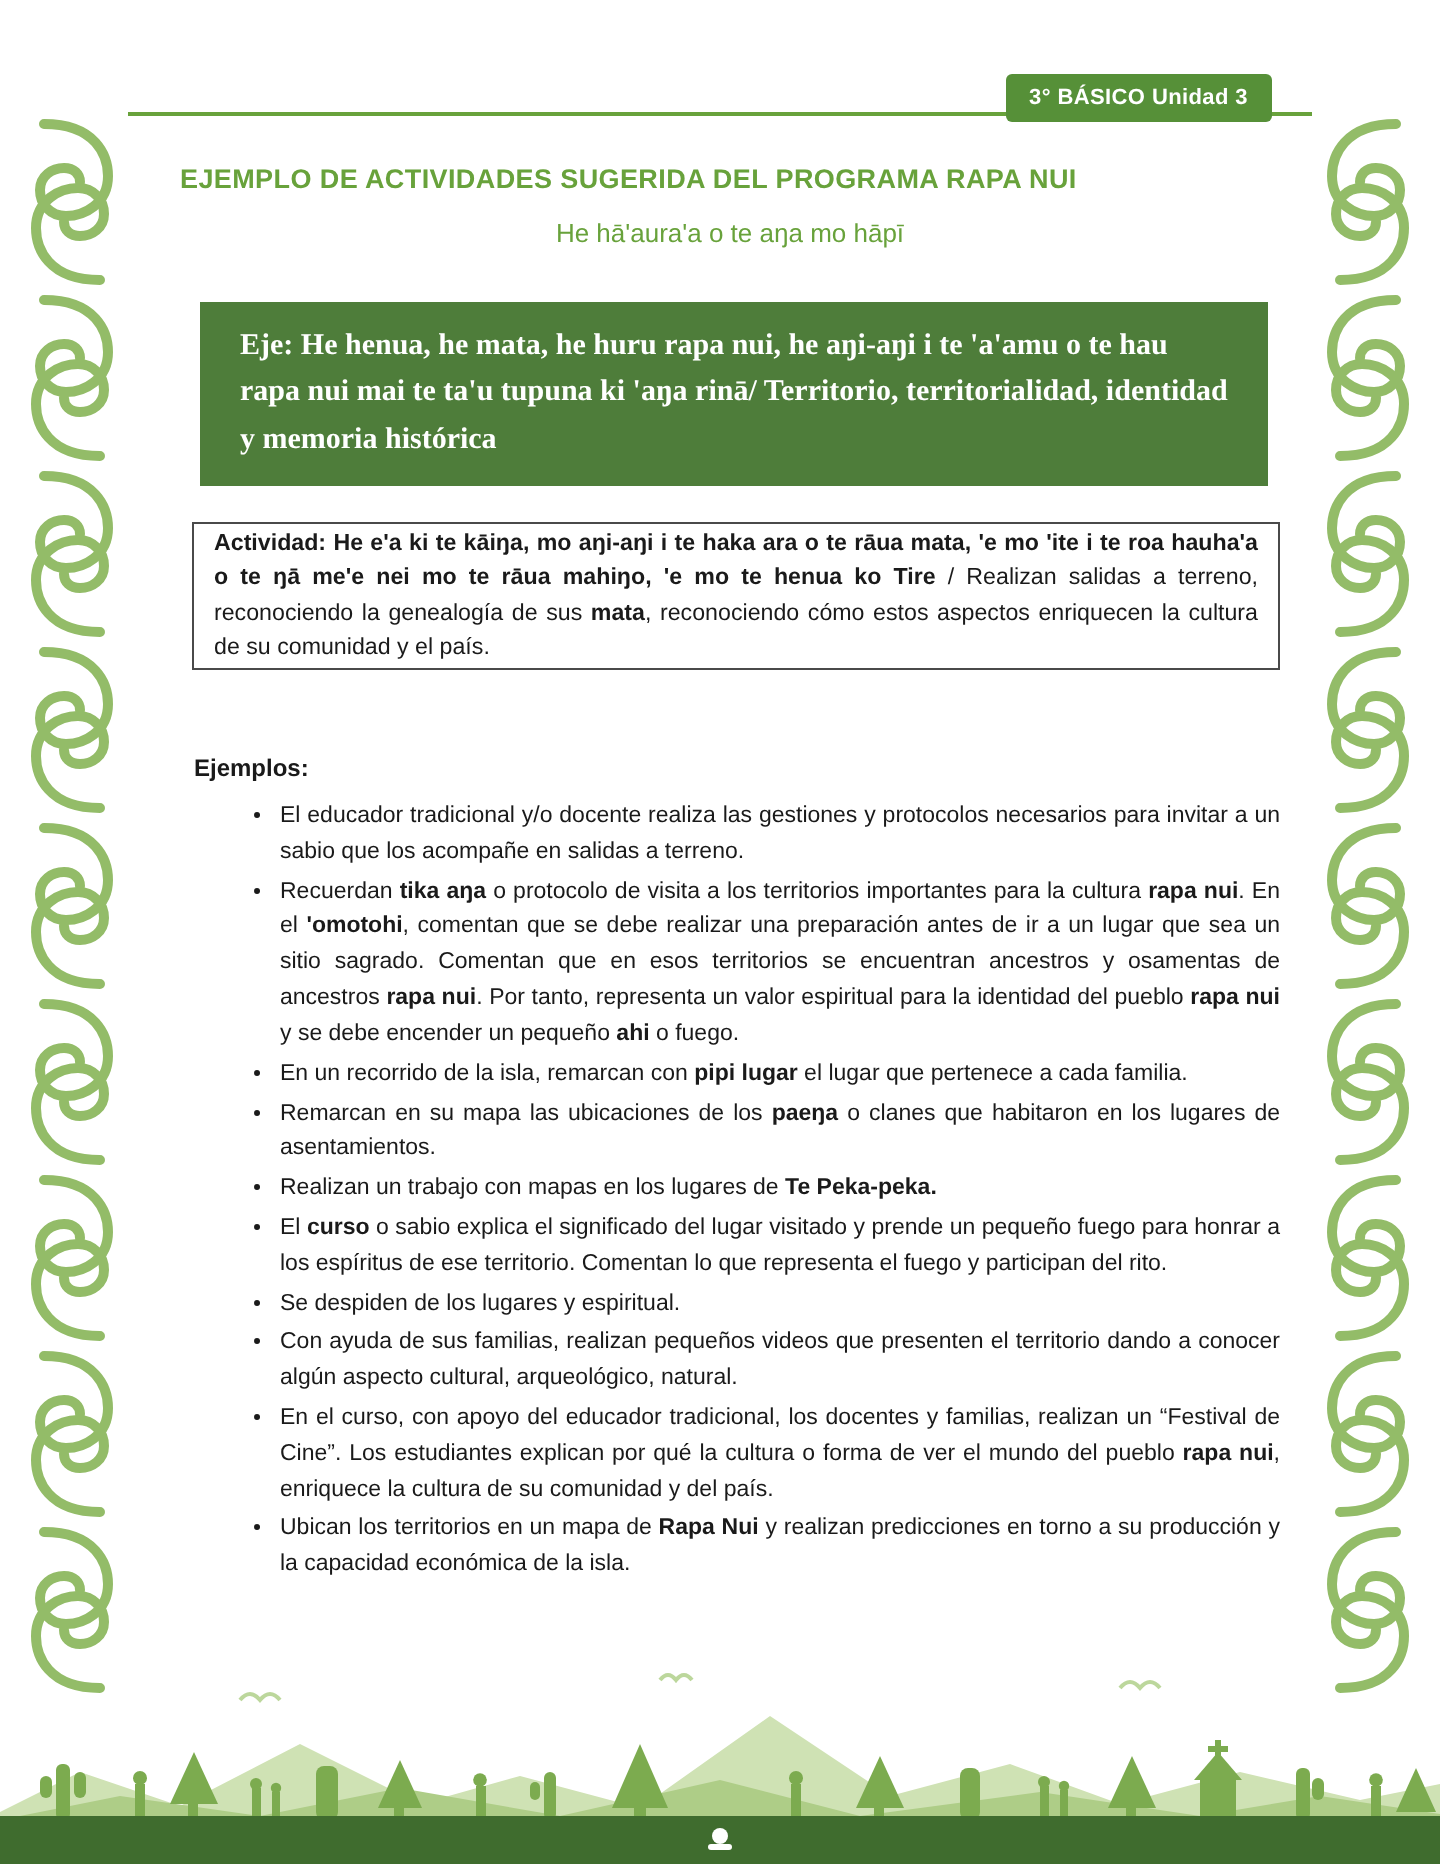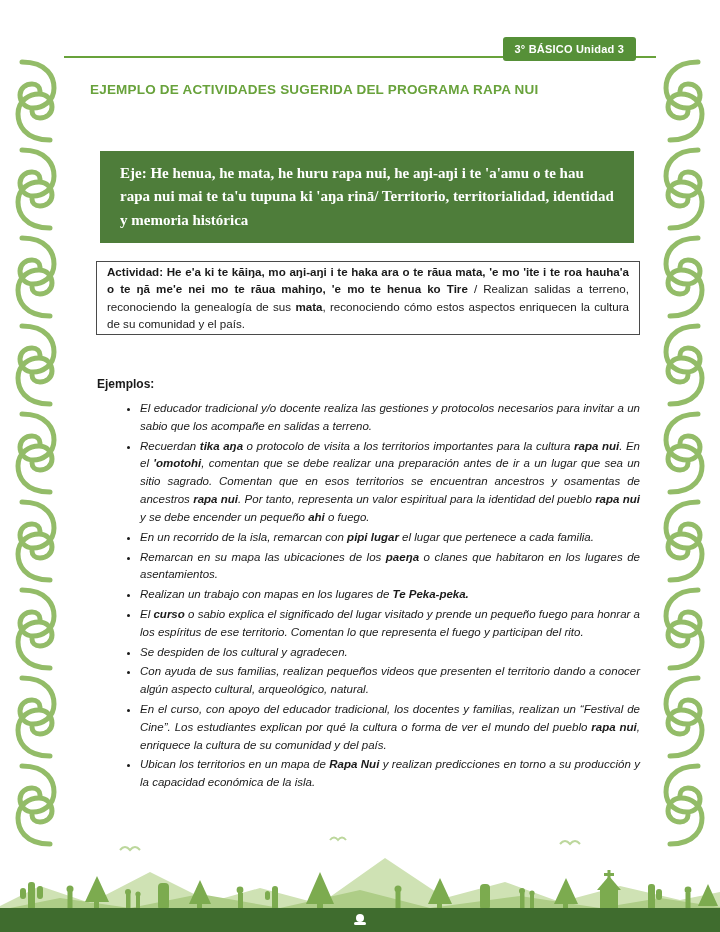--- a/index.html
+++ b/index.html
@@ -30,21 +30,21 @@
     font-family:"Liberation Serif",serif;font-weight:bold;font-size:15px;line-height:1.55;
   }
   .actividad-box{
     position:absolute;top:261px;left:96px;right:80px;border:1px solid #4a4a4a;
     padding:1px 10px;box-sizing:border-box;font-size:11.6px;line-height:1.5;text-align:justify;
   }
   .actividad-box p{margin:0;}
   .ejemplos-heading{position:absolute;top:377px;left:97px;font-size:12px;font-weight:bold;text-align:center;}
   .ejemplos-list{
     position:absolute;top:400px;left:118px;right:80px;margin:0;padding:0 0 0 22px;
-    font-size:11.5px;line-height:1.55;text-align:justify;font-style:italic;
+    font-size:11.5px;line-height:1.55;text-align:justify;
   }
   .ejemplos-list li{margin-bottom:2px;}
   .footer-art{position:absolute;left:0;right:0;bottom:0;height:104px;}
 </style>
 </head>
 <body>
 
 <div class="page">
 
   <svg class="border-strip border-left" viewBox="0 0 44 794" preserveAspectRatio="none" aria-hidden="true">
@@ -67,38 +67,39 @@
           <path d="M36 84 C10 84 4 68 4 58 C4 44 16 38 25 38 C33 38 38 44 38 51 C38 58 32 62 26 62 C21 62 18 59 18 55"></path>
         </g>
       </pattern>
     </defs>
     <rect x="0" y="0" width="44" height="794" fill="url(#koruR)"></rect>
   </svg>
 
   <div class="top-rule"></div>
   <div class="badge">3° BÁSICO Unidad 3</div>
   <h1 class="title">EJEMPLO DE ACTIVIDADES SUGERIDA DEL PROGRAMA RAPA NUI</h1>
+  <div class="subtitle">He hā'aura'a o te aŋa mo hāpī</div>
 
   <div class="eje-box">
     <span>Eje: He henua, he mata, he huru rapa nui, he aŋi-aŋi i te 'a'amu o te hau rapa nui mai te ta'u tupuna ki 'aŋa rinā/ Territorio, territorialidad, identidad y memoria histórica</span>
   </div>
 
   <div class="actividad-box">
     <p><b>Actividad: He e'a ki te kāiŋa, mo aŋi-aŋi i te haka ara o te rāua mata, 'e mo 'ite i te roa hauha'a o te ŋā me'e nei mo te rāua mahiŋo, 'e mo te henua ko Tire</b><span> / Realizan salidas a terreno, reconociendo la genealogía de sus </span><b>mata</b><span>, reconociendo cómo estos aspectos enriquecen la cultura de su comunidad y el país.</span></p>
   </div>
 
   <div class="ejemplos-heading">Ejemplos:</div>
   <ul class="ejemplos-list">
       <li><span>El educador tradicional y/o docente realiza las gestiones y protocolos necesarios para invitar a un sabio que los acompañe en salidas a terreno.</span></li>
       <li><span>Recuerdan </span><b>tika aŋa</b><span> o protocolo de visita a los territorios importantes para la cultura </span><b>rapa nui</b><span>. En el </span><b>'omotohi</b><span>, comentan que se debe realizar una preparación antes de ir a un lugar que sea un sitio sagrado. Comentan que en esos territorios se encuentran ancestros y osamentas de ancestros </span><b>rapa nui</b><span>. Por tanto, representa un valor espiritual para la identidad del pueblo </span><b>rapa nui</b><span> y se debe encender un pequeño </span><b>ahi</b><span> o fuego.</span></li>
       <li><span>En un recorrido de la isla, remarcan con </span><b>pipi lugar</b><span> el lugar que pertenece a cada familia.</span></li>
       <li><span>Remarcan en su mapa las ubicaciones de los </span><b>paeŋa</b><span> o clanes que habitaron en los lugares de asentamientos.</span></li>
       <li><span>Realizan un trabajo con mapas en los lugares de </span><b>Te Peka-peka.</b></li>
       <li><span>El </span><b>curso</b><span> o sabio explica el significado del lugar visitado y prende un pequeño fuego para honrar a los espíritus de ese territorio. Comentan lo que representa el fuego y participan del rito.</span></li>
-      <li><span>Se despiden de los cultural y agradecen.</span></li>
+      <li><span>Se despiden de los lugares y espiritual.</span></li>
       <li><span>Con ayuda de sus familias, realizan pequeños videos que presenten el territorio dando a conocer algún aspecto cultural, arqueológico, natural.</span></li>
       <li><span>En el curso, con apoyo del educador tradicional, los docentes y familias, realizan un “Festival de Cine”. Los estudiantes explican por qué la cultura o forma de ver el mundo del pueblo </span><b>rapa nui</b><span>, enriquece la cultura de su comunidad y del país.</span></li>
       <li><span>Ubican los territorios en un mapa de </span><b>Rapa Nui</b><span> y realizan predicciones en torno a su producción y la capacidad económica de la isla.</span></li>
     </ul>
 
   <svg class="footer-art" viewBox="0 0 720 104" preserveAspectRatio="none" aria-hidden="true">
 
     <path d="M0 78 L40 58 L90 75 L150 44 L210 74 L260 60 L320 76 L385 30 L445 70 L505 54 L560 74 L620 58 L680 72 L720 64 L720 82 L0 82 Z" fill="#cfe2b4"></path>
 
     <path d="M0 82 L60 70 L130 80 L200 66 L280 80 L360 62 L430 80 L520 68 L600 80 L660 70 L720 79 L720 84 L0 84 Z" fill="#aecd87"></path>

